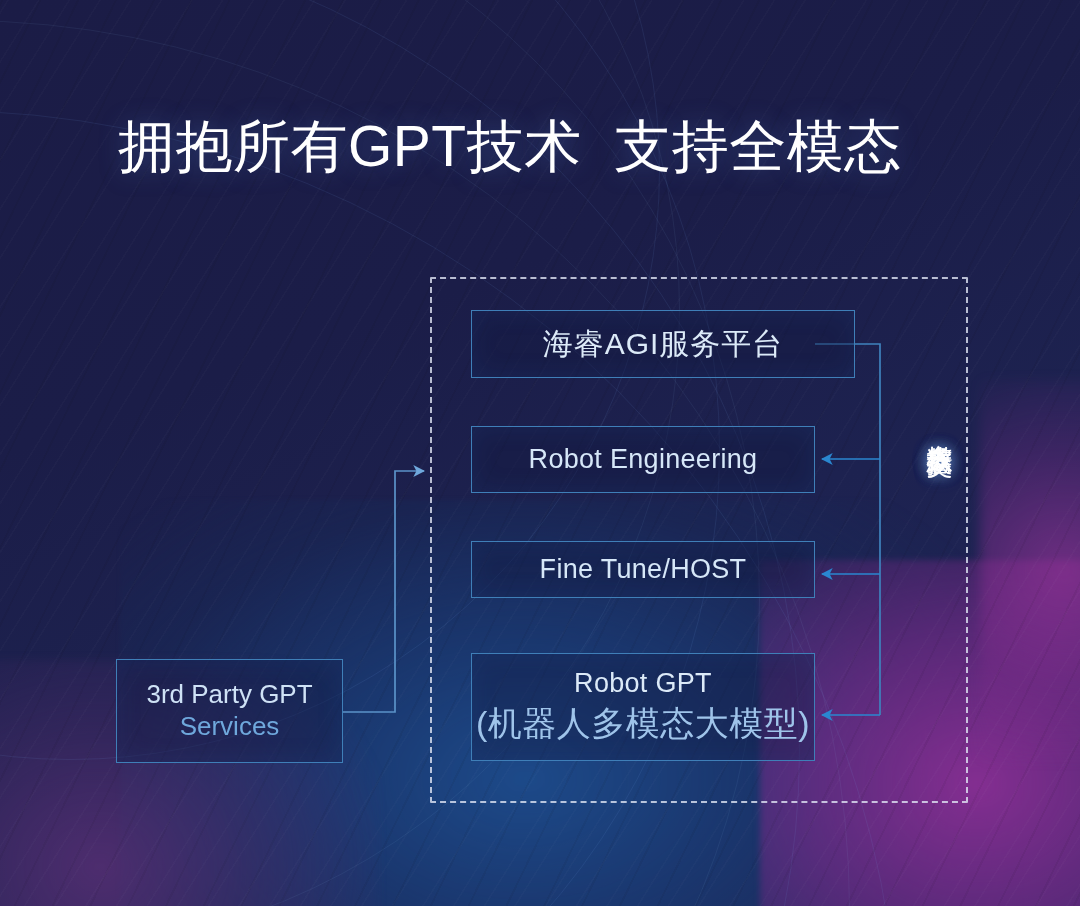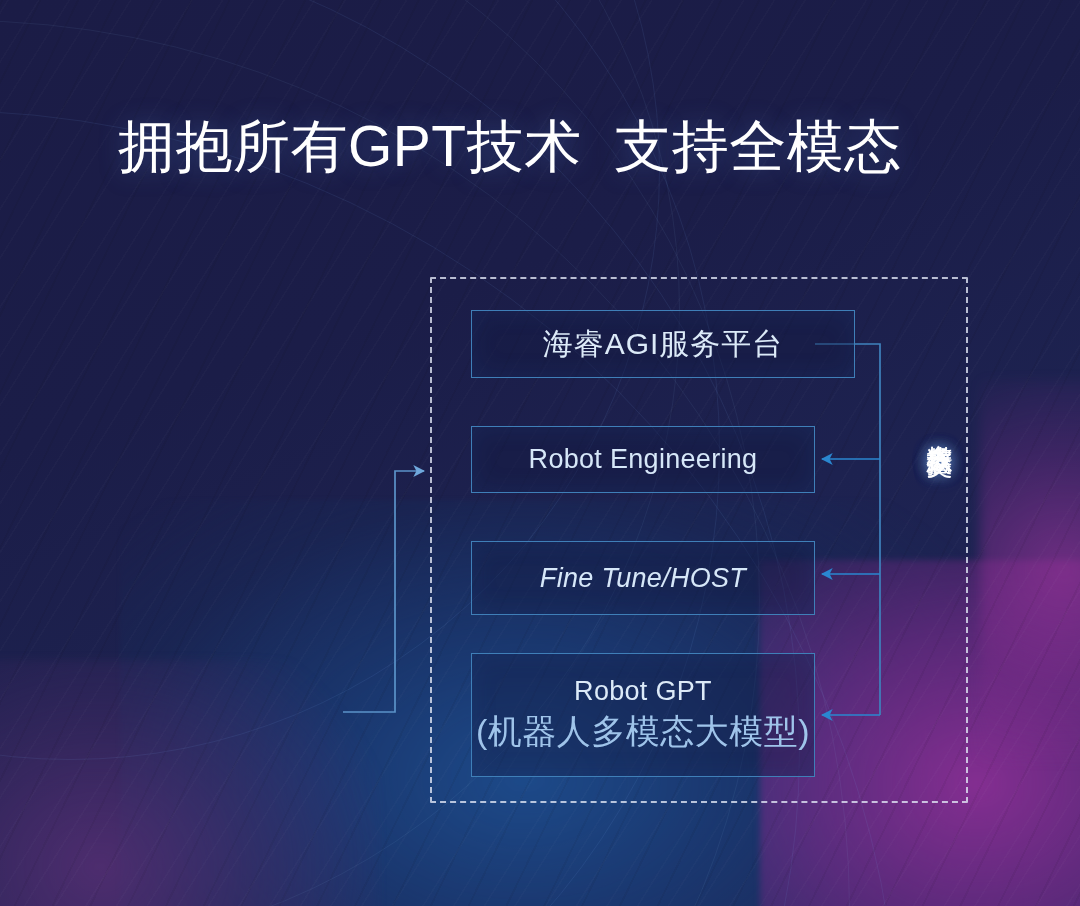--- a/index.html
+++ b/index.html
@@ -187,30 +187,30 @@
   #node-prompt {
     left: 471px; top: 426px; width: 344px; height: 67px;
   }
   #node-prompt .node-label {
     font-size: 27px;
     color: #d6e7f8;
     letter-spacing: 0.3px;
   }
 
   #node-finetune {
-    left: 471px; top: 541px; width: 344px; height: 74px; font-style: italic;
+    left: 471px; top: 541px; width: 344px; height: 57px;
   }
   #node-finetune .node-label {
     font-size: 27px;
     color: #d6e7f8;
     letter-spacing: 0.3px;
   }
 
   #node-robot {
-    left: 471px; top: 653px; width: 344px; height: 124px;
+    left: 471px; top: 653px; width: 344px; height: 108px;
     flex-direction: column;
     gap: 2px;
   }
   #node-robot .robot-main {
     font-size: 27px;
     color: #dceaf8;
     letter-spacing: 0.3px;
   }
   #node-robot .robot-sub {
     font-size: 34px;
@@ -319,17 +319,21 @@
 
     <div class="node" id="node-finetune">
       <span class="node-label">Fine Tune/HOST</span>
     </div>
 
     <div class="node" id="node-robot">
       <span class="robot-main">Robot GPT</span>
       <span class="robot-sub">(机器人多模态大模型)</span>
     </div>
 
+    <div class="node" id="node-thirdparty">
+      <span class="tp-l1">3rd Party GPT</span>
+      <span class="tp-l2">Services</span>
+    </div>
 
     <div class="vlabel">多模态数据交换</div>
 
   </div>
 </div>
 
 </body></html>

